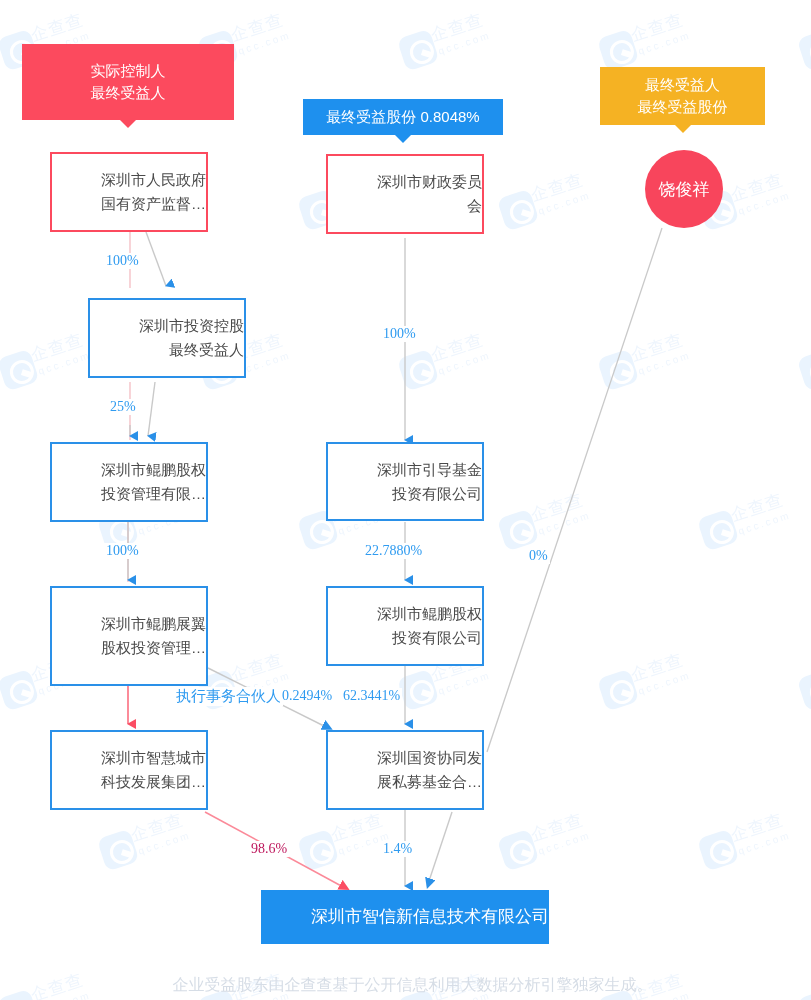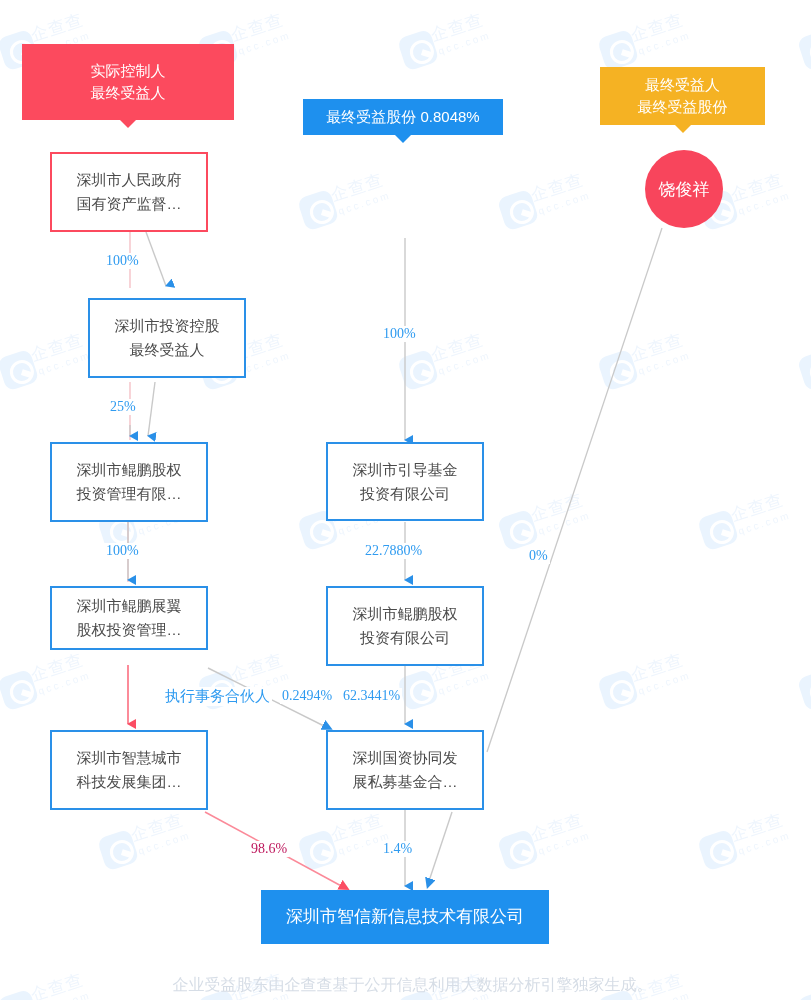--- a/index.html
+++ b/index.html
@@ -108,21 +108,21 @@
   .badge-blue  { background: #1e90ee; color: #1e90ee; }
   .badge-orange{ background: #f5b223; color: #f5b223; }
   .badge-red .ln, .badge-blue .ln, .badge-orange .ln { color: #ffffff; }
 
   .box {
     position: absolute;
     z-index: 3;
     background: #ffffff;
     display: flex;
     flex-direction: column;
-    align-items: center;
+    align-items: flex-end;
     justify-content: center;
     text-align: center;
     font-size: 15px;
     line-height: 1.6;
     color: #4a4a4a;
   }
   .box .ln { white-space: nowrap; }
   .box-red  { border: 2px solid #fc4a5e; }
   .box-blue { border: 2px solid #2a90e8; }
   .box-fill {
@@ -153,20 +153,21 @@
     background: #ffffff;
     padding: 0 2px;
     font-family: "Liberation Serif", "DejaVu Serif", serif;
   }
   .lbl-blue { color: #2f9bf0; }
   .lbl-red  { color: #be185d; }
   .lbl-cn {
     font-family: "Liberation Sans", "DejaVu Sans", sans-serif;
     font-size: 15px;
     color: #2f9bf0;
+    margin-left: 11px;
   }
 
   #footer-note {
     position: absolute;
     left: 7px;
     top: 975px;
     width: 811px;
     text-align: center;
     font-size: 16px;
     color: #d6dde6;
@@ -395,32 +396,36 @@
   <div class="badge badge-orange" style="left:600px; top:67px; width:165px; height:58px;">
     <span class="ln">最终受益人</span>
     <span class="ln">最终受益股份</span>
   </div>
 
   <div class="box box-red" style="left:50px; top:152px; width:158px; height:80px;">
     <span class="ln">深圳市人民政府</span>
     <span class="ln">国有资产监督…</span>
   </div>
 
+  <div class="box box-red" style="left:326px; top:154px; width:158px; height:80px;">
+    <span class="ln">深圳市财政委员</span>
+    <span class="ln">会</span>
+  </div>
 
   <div class="box box-blue" style="left:88px; top:298px; width:158px; height:80px;">
     <span class="ln">深圳市投资控股</span>
     <span class="ln">最终受益人</span>
   </div>
 
   <div class="box box-blue" style="left:50px; top:442px; width:158px; height:80px;">
     <span class="ln">深圳市鲲鹏股权</span>
     <span class="ln">投资管理有限…</span>
   </div>
 
-  <div class="box box-blue" style="left:50px; top:586px; width:158px; height:64px;">
+  <div class="box box-blue" style="left:50px; top:586px; width:158px; height:100px;">
     <span class="ln">深圳市鲲鹏展翼</span>
     <span class="ln">股权投资管理…</span>
   </div>
 
   <div class="box box-blue" style="left:50px; top:730px; width:158px; height:80px;">
     <span class="ln">深圳市智慧城市</span>
     <span class="ln">科技发展集团…</span>
   </div>
 
   <div class="box box-blue" style="left:326px; top:442px; width:158px; height:79px;">

